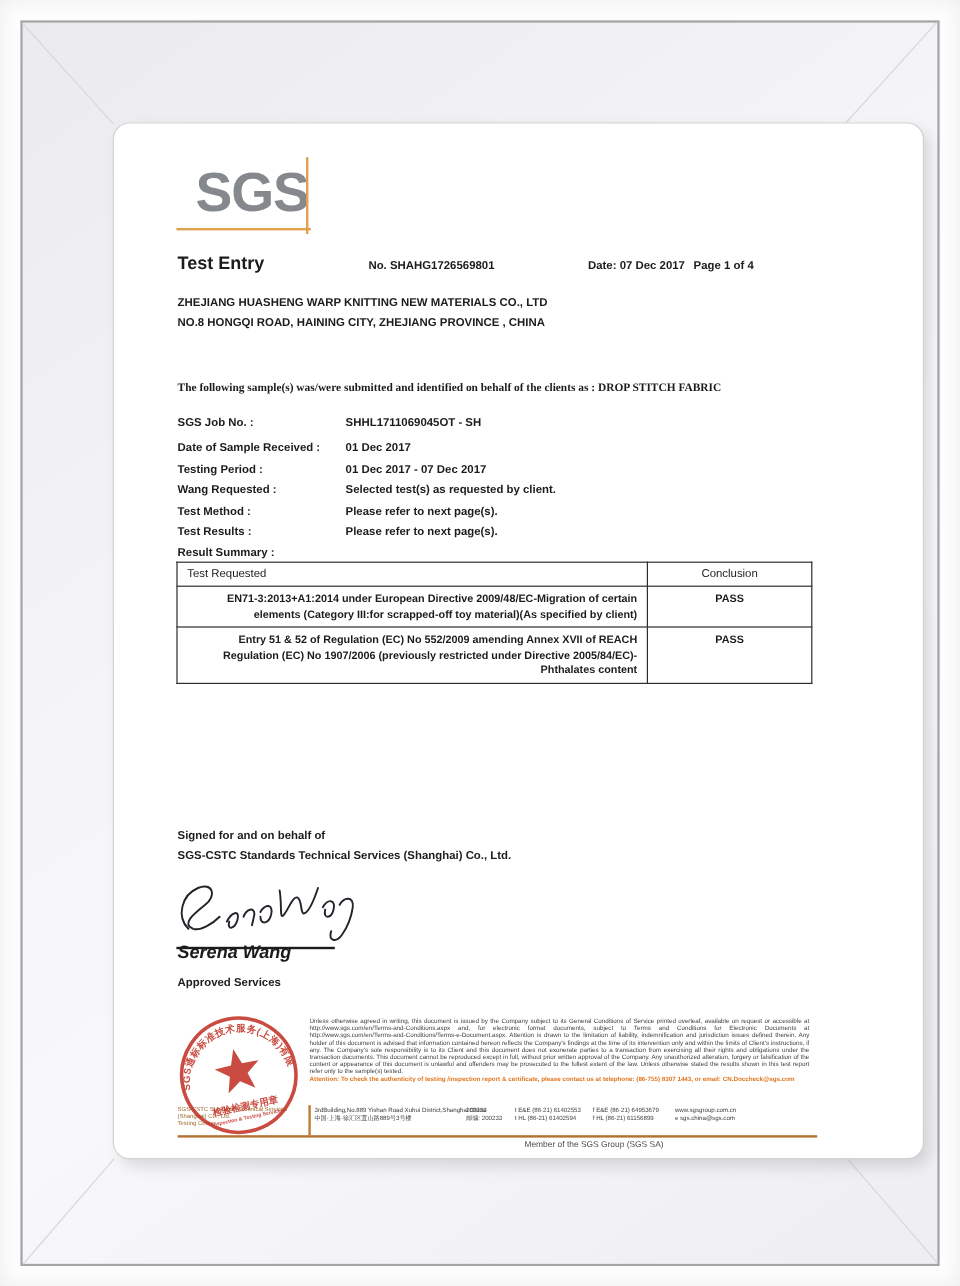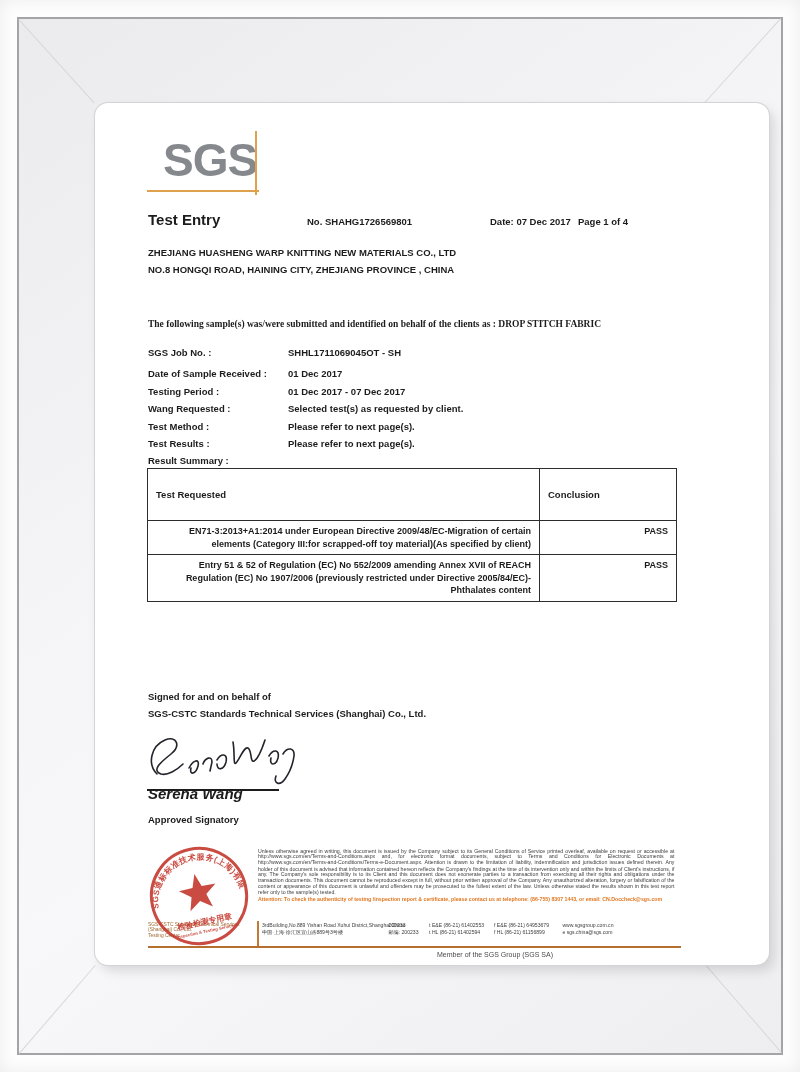--- a/index.html
+++ b/index.html
@@ -36,22 +36,22 @@
 
   .details { position:absolute; left:53px; top:243px; width:520px; font-size:9.5px; font-weight:600; }
   .detail-row { display:flex; line-height:13px; margin-bottom:4.5px; }
   .detail-row.first { margin-bottom:8px; }
   .detail-label { width:140px; flex:none; }
 
   .summary-label { position:absolute; left:53px; top:352px; font-size:9.5px; font-weight:600; }
 
   .rtable { position:absolute; left:52px; top:365px; width:530px; border-collapse:collapse; font-size:9px; }
   .rtable th, .rtable td { border:1.7px solid #2d2d2d; vertical-align:top; }
-  .rtable th { font-size:9.5px; font-weight:bold; padding:20px 8px; text-align:left; }
-  .rtable th.concl, .rtable td.concl { width:137px; }
+  .rtable th { font-size:9.5px; font-weight:normal; padding:4px 8px; text-align:left; }
+  .rtable th.concl, .rtable td.concl { width:137px; text-align:center; }
   .rtable td { padding:4px 8px; line-height:12.5px; font-weight:600;text-align:right; }
   .rtable td.concl { font-weight:600; padding-top:4px; }
   .rtable tr.r2 td { height:46px; }
 
   .signed { position:absolute; left:53px; top:585px; font-size:9.5px; font-weight:600; line-height:17px; }
   .sig-svg { position:absolute; left:48px; top:625px; }
   .sig-line { position:absolute; left:52px; top:686px; width:132px; height:2px; background:#1c1c1c; }
   .sig-name  { position:absolute; left:53px; top:682px; font-size:15px; font-weight:600;font-style:italic; }
   .sig-title { position:absolute; left:53px; top:711px; font-size:9.5px; font-weight:600; }
 
@@ -164,21 +164,21 @@
           <path d="M46,40 c4,-8 11,-10 9,-2 c-2,8 -9,10 -7,2"></path>
           <path d="M60,36 c2,-6 9,-9 9,-2 l-2,9"></path>
           <path d="M74,32 c4,-7 11,-7 9,2 c-2,8 -9,9 -9,2"></path>
           <path d="M90,14 c2,11 0,24 3,21 c4,-4 8,-17 12,-15 c4,2 2,15 6,13 c4,-2 9,-15 11,-21"></path>
           <path d="M126,28 c4,-7 11,-7 9,2 c-2,8 -9,8 -7,0"></path>
           <path d="M140,26 c4,-7 12,-7 11,2 c-1,7 -4,16 -9,23 c-5,7 -12,5 -9,-3"></path>
         </g>
       </svg>
       <div class="sig-line"></div>
       <div class="sig-name">Serena Wang</div>
-      <div class="sig-title">Approved Signatory</div>
+      <div class="sig-title">Approved Services</div>
 
       <div class="disclaimer-box">
         <div class="disclaimer-inner">
           <span>Unless otherwise agreed in writing, this document is issued by the Company subject to its General Conditions of Service printed overleaf, available on request or accessible at http://www.sgs.com/en/Terms-and-Conditions.aspx and, for electronic format documents, subject to Terms and Conditions for Electronic Documents at http://www.sgs.com/en/Terms-and-Conditions/Terms-e-Document.aspx. Attention is drawn to the limitation of liability, indemnification and jurisdiction issues defined therein. Any holder of this document is advised that information contained hereon reflects the Company's findings at the time of its intervention only and within the limits of Client's instructions, if any. The Company's sole responsibility is to its Client and this document does not exonerate parties to a transaction from exercising all their rights and obligations under the transaction documents. This document cannot be reproduced except in full, without prior written approval of the Company. Any unauthorized alteration, forgery or falsification of the content or appearance of this document is unlawful and offenders may be prosecuted to the fullest extent of the law. Unless otherwise stated the results shown in this test report refer only to the sample(s) tested.</span>
           <div class="attention">Attention: To check the authenticity of testing /inspection report &amp; certificate, please contact us at telephone: (86-755) 8307 1443, or email: CN.Doccheck@sgs.com</div>
         </div>
       </div>
 
       <div class="foot-company">
         <div class="foot-company-inner">

